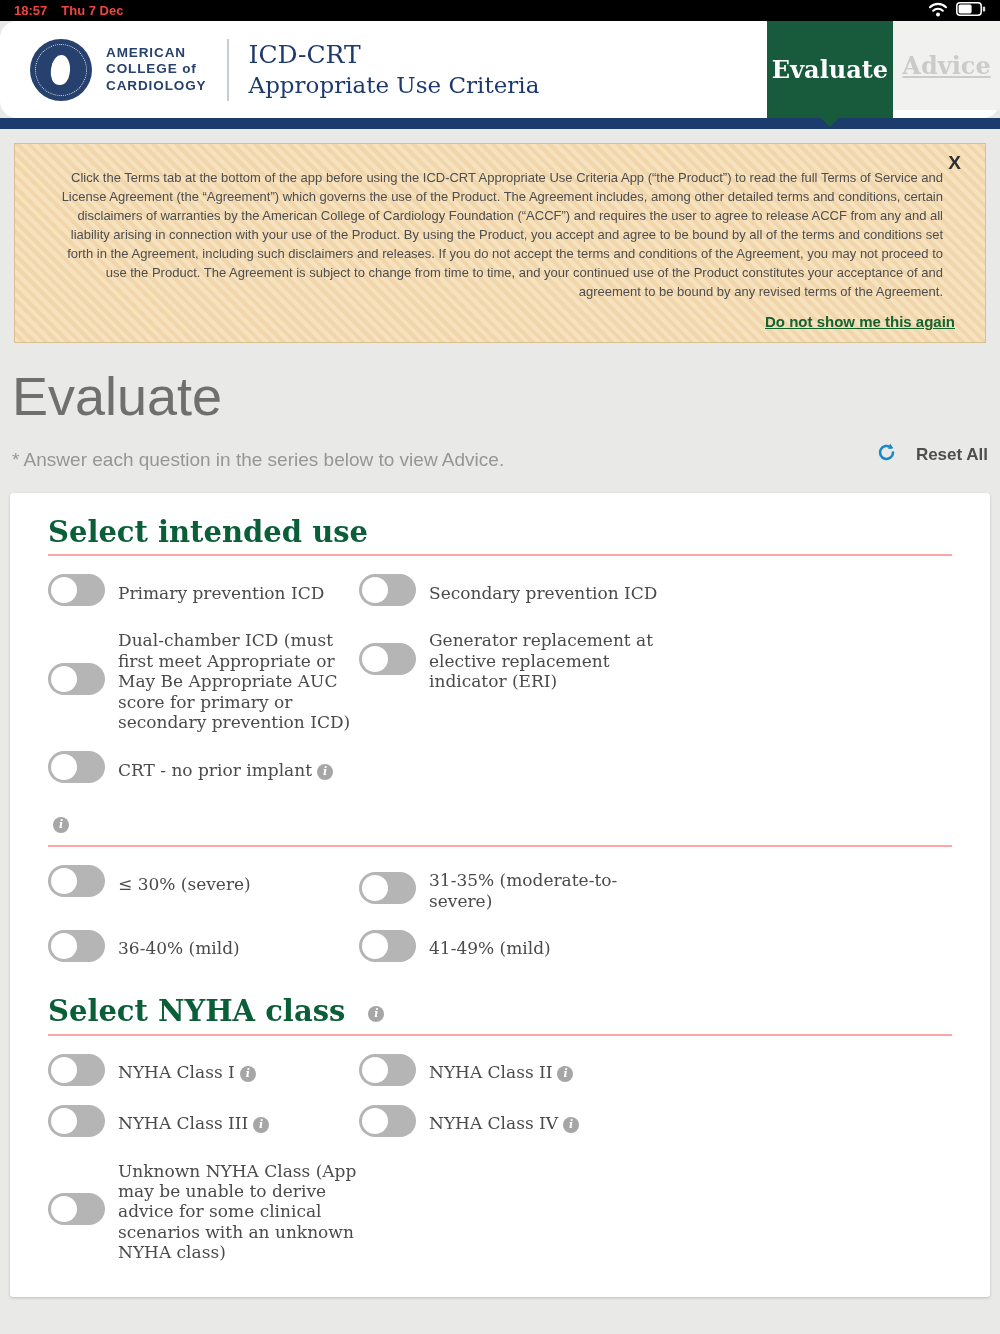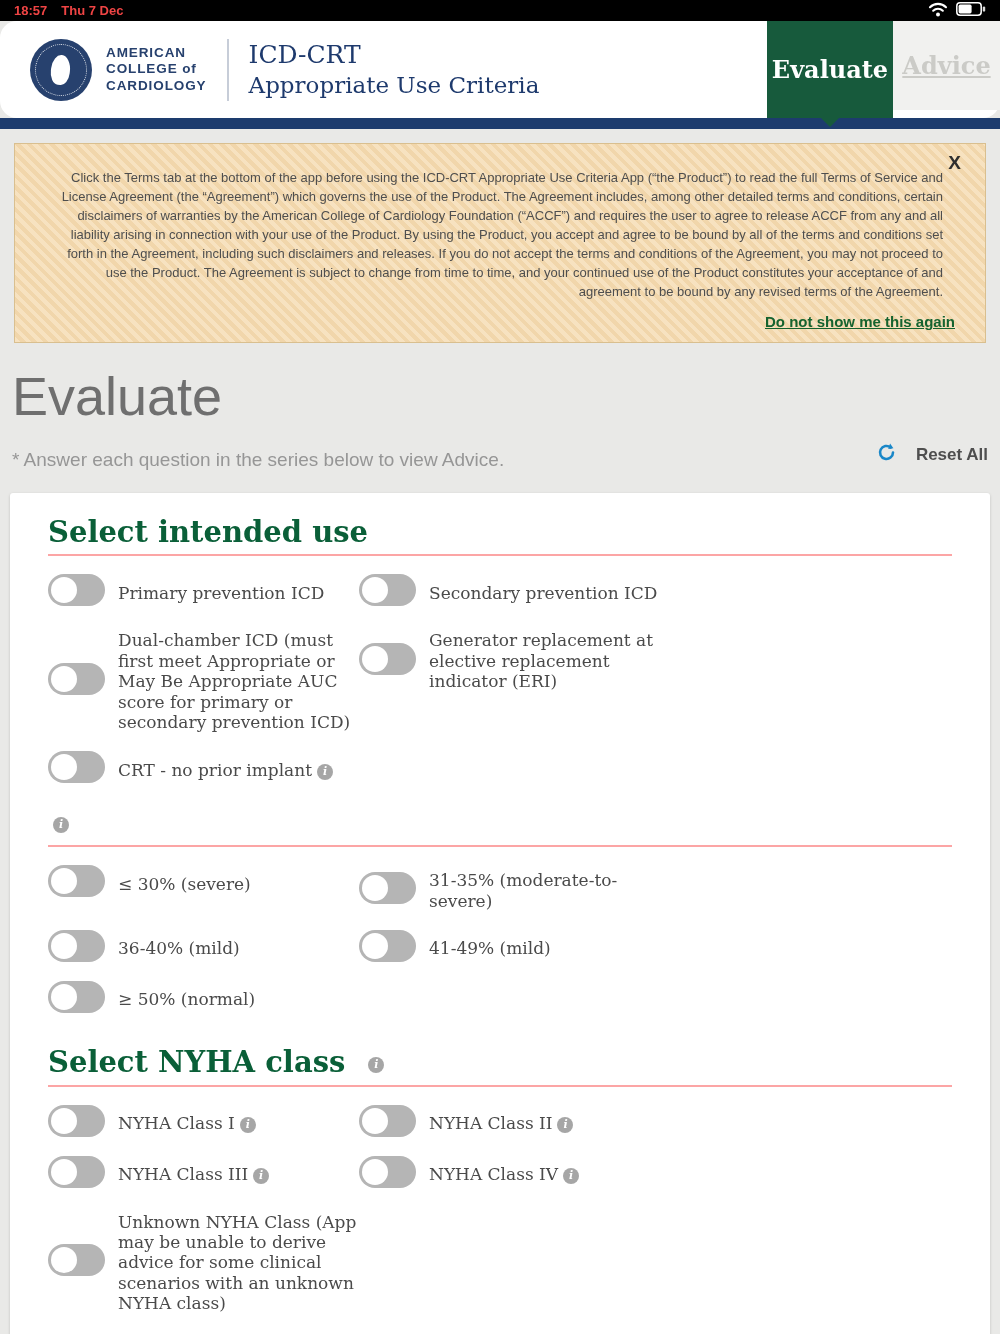--- a/index.html
+++ b/index.html
@@ -260,26 +260,20 @@
             <span class="knob"></span>
           </span>
         <span class="option-label"><span>36-40% (mild)</span></span>
       </div>
       <div class="option">
         <span class="toggle">
             <span class="knob"></span>
           </span>
         <span class="option-label"><span>41-49% (mild)</span></span>
       </div>
-      <div class="option">
-        <span class="toggle">
-            <span class="knob"></span>
-          </span>
-        <span class="option-label"><span>≥ 50% (normal)</span></span>
-      </div>
     </div>
   </section>
 
   <section class="form-section">
     <div class="section-head">
       <h2 class="section-title">Select NYHA class</h2>
       <span class="info info-heading">i</span>
     </div>
     <div class="options">
       <div class="option">

